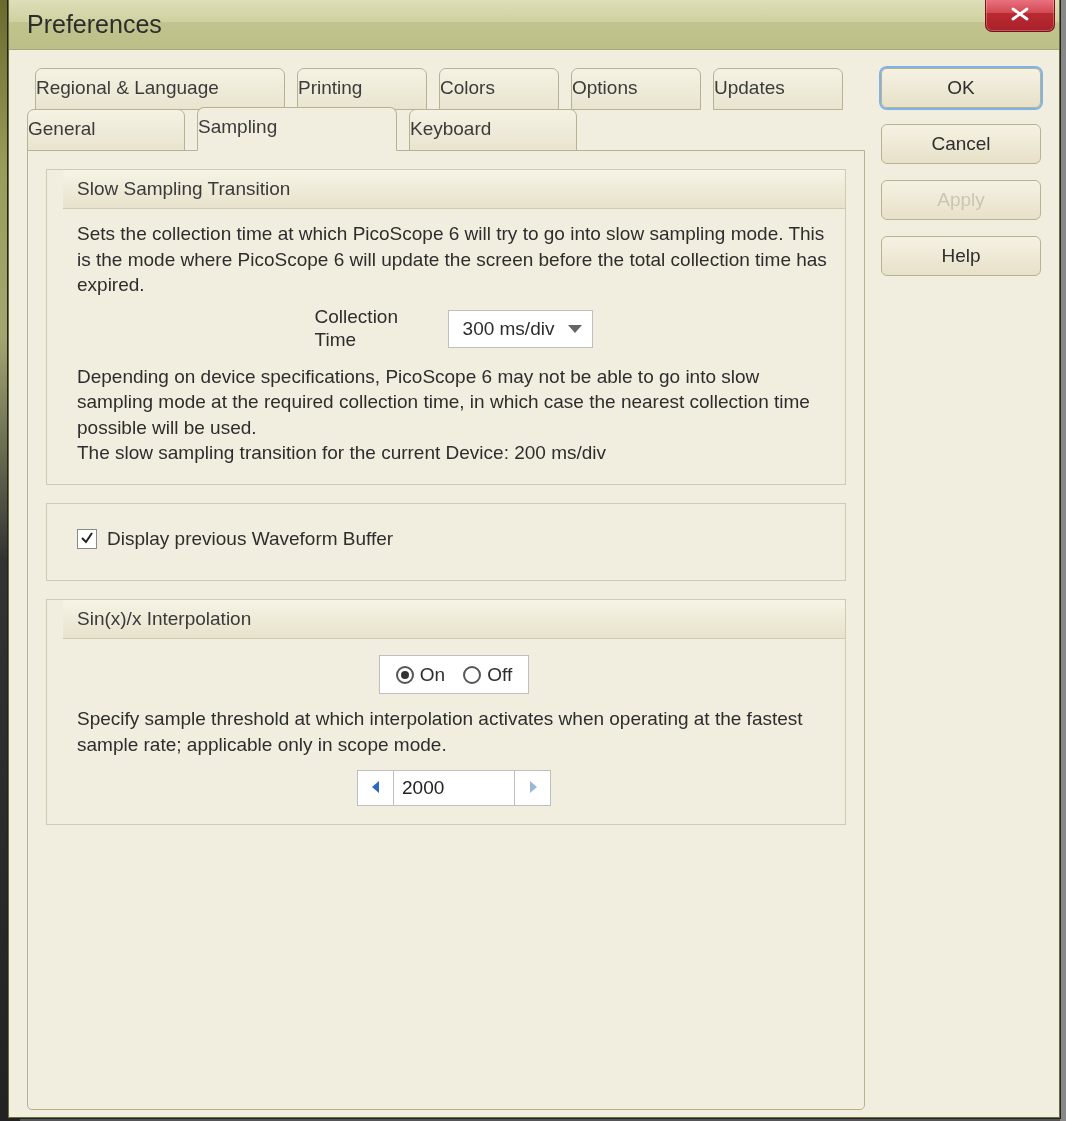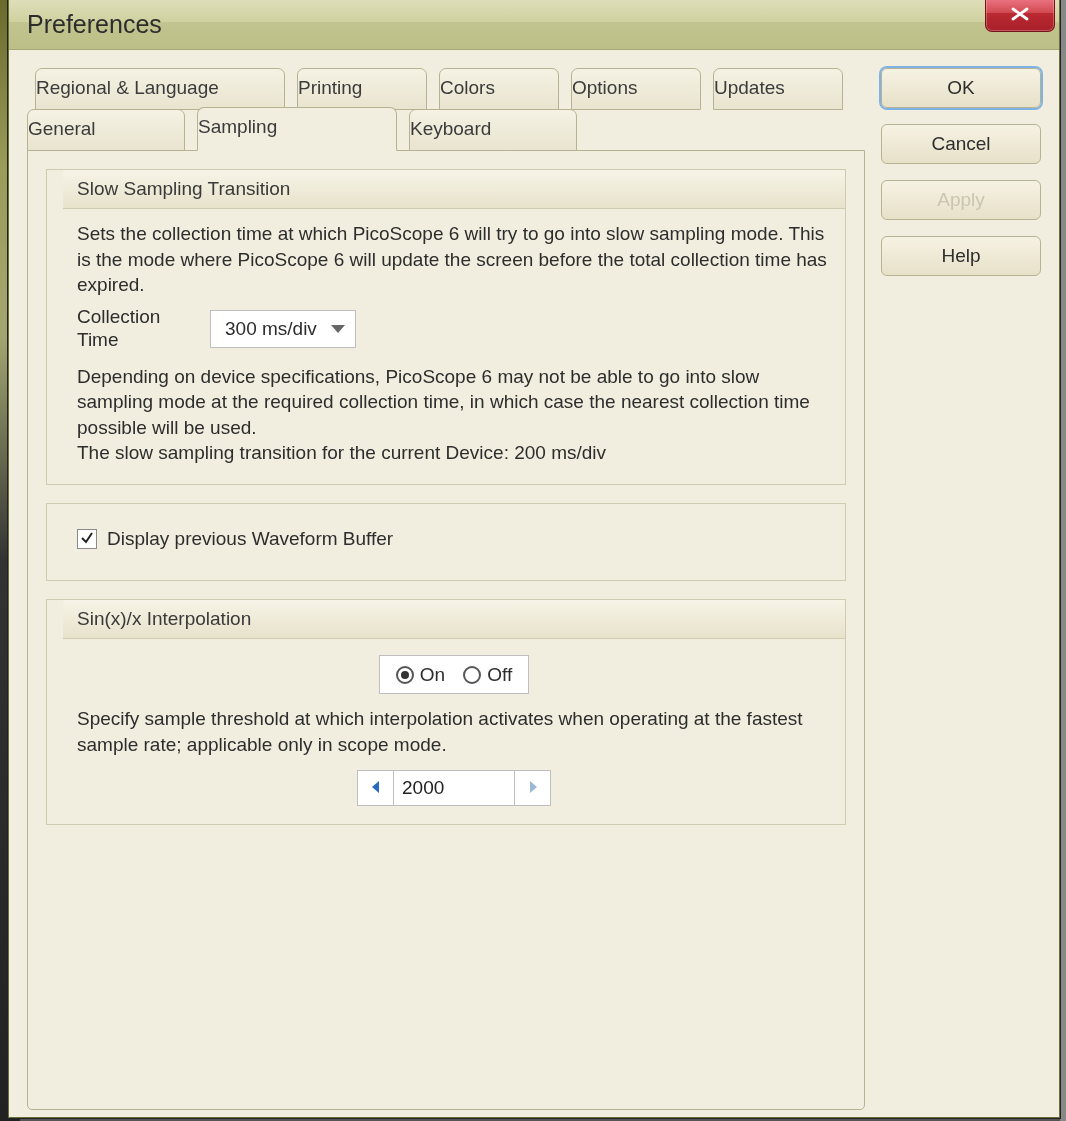--- a/index.html
+++ b/index.html
@@ -110,21 +110,21 @@
     padding-left: 16px;
   }
   .groupbox-header {
     background: linear-gradient(to bottom, #f7f4e7, #e7e2cb);
     border-bottom: 1px solid #cfcbb0;
     padding: 8px 14px;
     border-radius: 4px 4px 0 0;
     color: #3a3a3a;
   }
   .groupbox-body { padding: 12px 14px 18px 14px; color: #2d2d2d; line-height: 1.35; }
-  .form-row { display:flex; align-items:center; gap: 18px; margin: 8px 0 12px 0; }
+  .form-row { display:flex; align-items:center; gap: 18px; margin: 8px 0 12px 0; justify-content: center; }
   .form-label { width: 115px; }
   .dropdown {
     display:inline-flex; align-items:center; gap:14px;
     background: #fff;
     border: 1px solid #bfbfbf;
     padding: 4px 10px 4px 14px;
     height: 38px;
     cursor: pointer;
   }
   .dropdown .tri {

